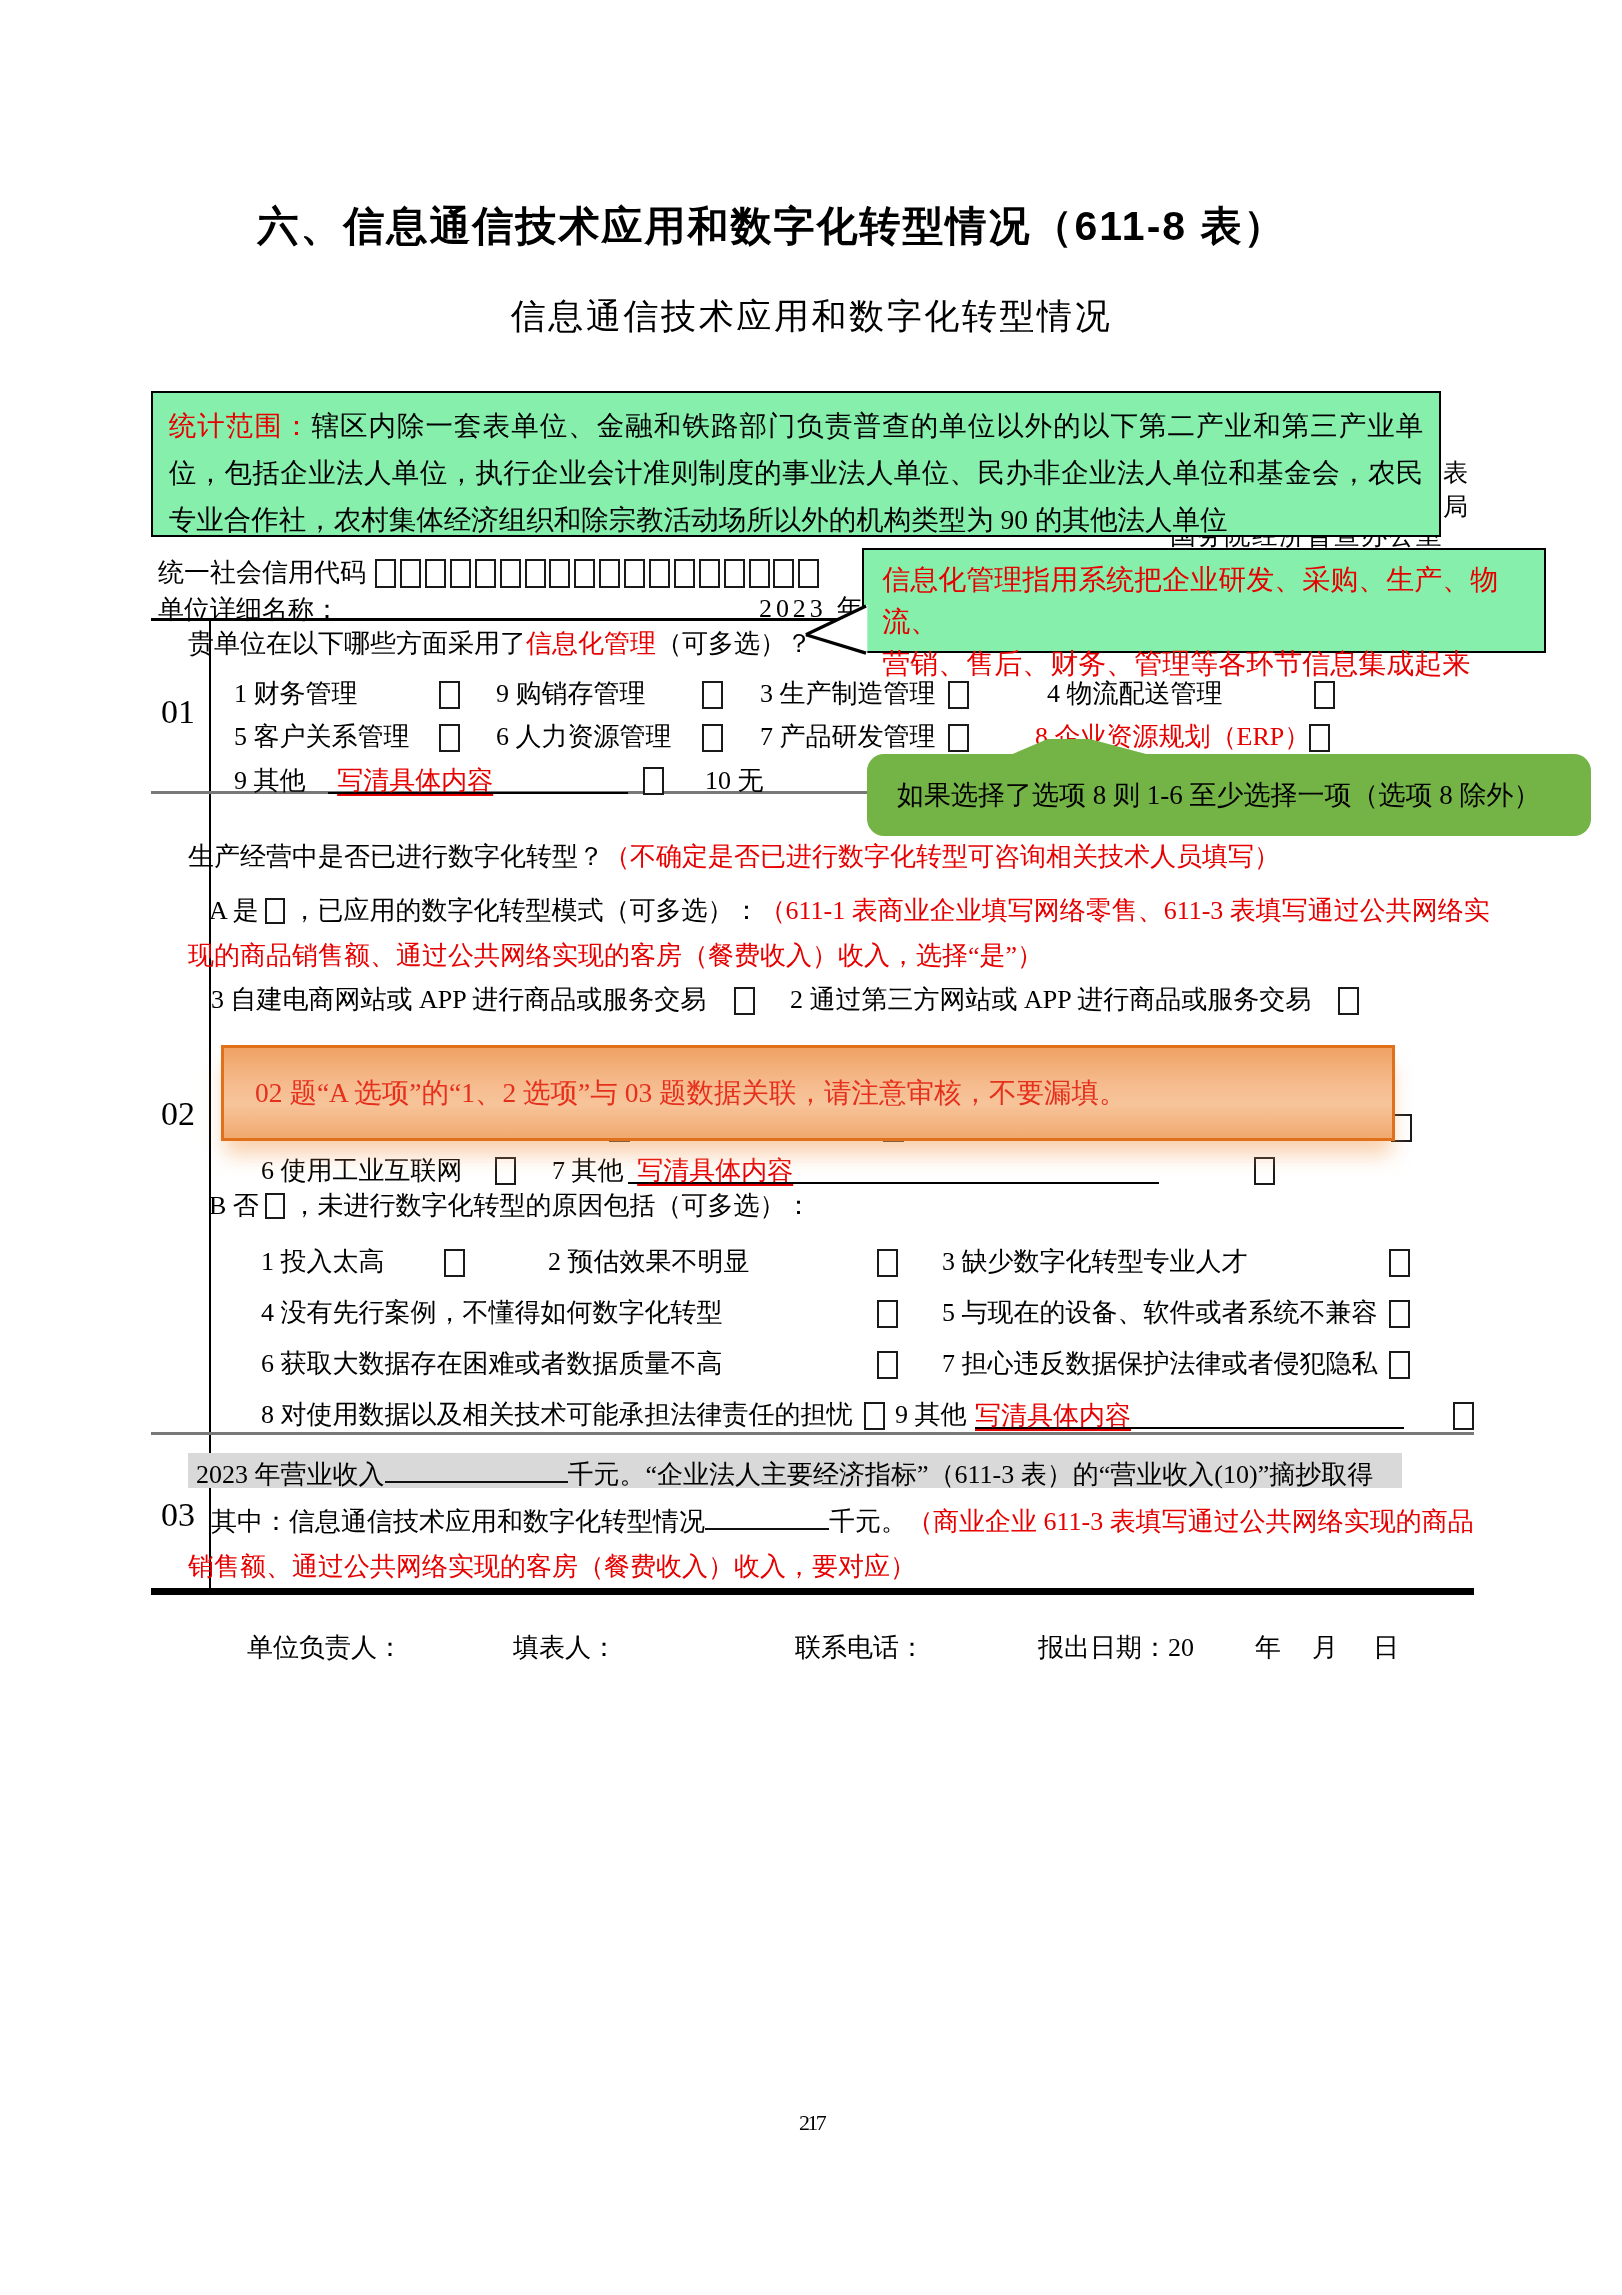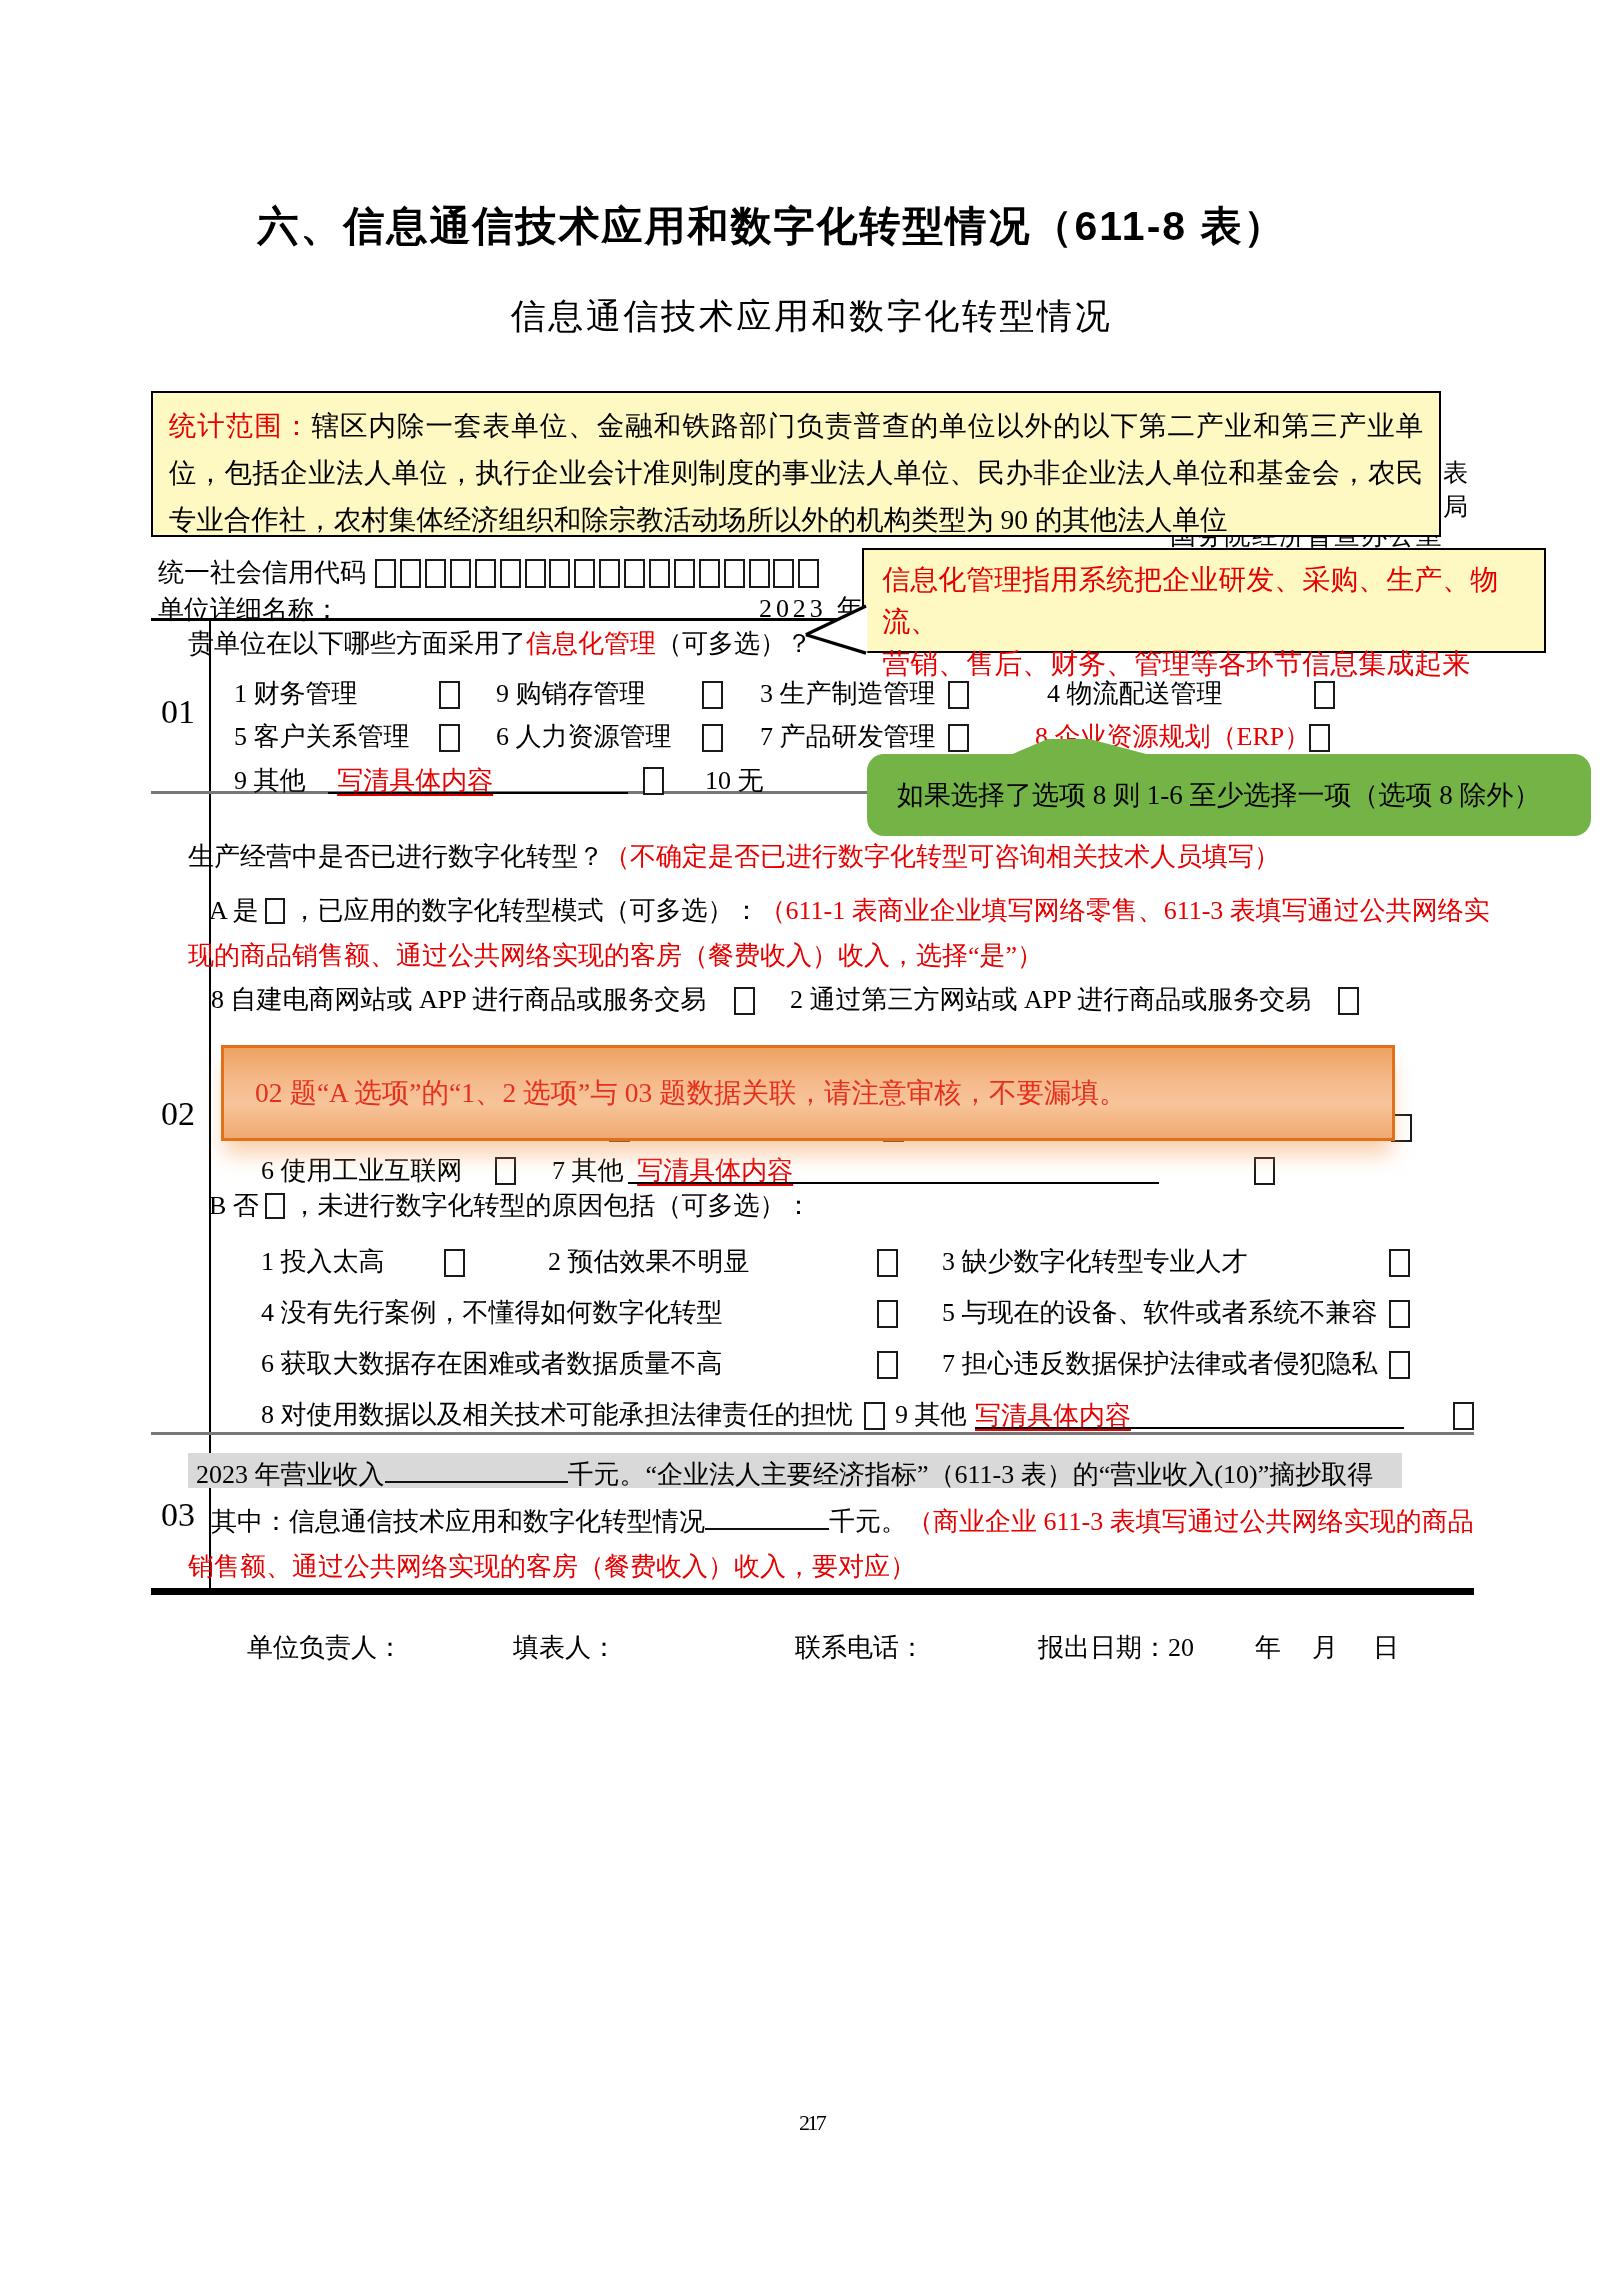--- a/index.html
+++ b/index.html
@@ -5,21 +5,21 @@
   html,body{margin:0;padding:0;background:#ffffff;}
   .page{position:relative;width:1623px;height:2295px;background:#fff;overflow:hidden;
         font-family:"Liberation Serif","DejaVu Serif",serif;font-size:26px;color:#000;}
   .abs{position:absolute;white-space:nowrap;line-height:1.18;}
   .red{color:#e60000;}
   .warn-red{color:#e5301d;}
   .center{text-align:center;}
   .title-main{font-family:"Liberation Sans","DejaVu Sans",sans-serif;font-weight:bold;font-size:41px;letter-spacing:2px;}
   .title-sub{font-size:35px;letter-spacing:2.6px;}
   .frag{color:#000;}
-  .box{position:absolute;background:#fef9c3;border:2.6px solid #000;box-sizing:border-box;}
+  .box{position:absolute;background:#86efac;border:2.6px solid #000;box-sizing:border-box;}
   .scope-box{padding:9.2px 15.7px;font-size:27.5px;line-height:47px;white-space:normal;text-align:justify;}
   .callout-box{padding:9.2px 18.3px;font-size:28px;line-height:42px;}
   .green-box{position:absolute;background:#74b446;border-radius:17px;box-sizing:border-box;
              display:flex;align-items:center;padding-left:30px;font-size:27px;}
   .orange-box{position:absolute;box-sizing:border-box;border:3.3px solid #e0701a;
               background:linear-gradient(180deg,#efa263 0%,#f5ba8c 38%,#f7c49a 62%,#f0a96f 100%);
               box-shadow:0 17px 19.6px -2.6px rgba(244,170,105,0.55);
               display:flex;align-items:center;}
   .cb{position:absolute;width:21px;height:27.5px;border:2px solid #1a1a1a;background:#fff;box-sizing:border-box;}
   .cbi{display:inline-block;width:19.6px;height:26px;border:2px solid #1a1a1a;background:#fff;
@@ -88,21 +88,21 @@
   <div class="cb" style="left:643px;top:767px;"></div>
   <div class="abs" style="left:705px;top:766px;">10 无</div>
   <div class="cb" style="left:968px;top:767px;"></div>
 
   <div class="abs qnum" style="left:161px;top:1094px;">02</div>
   <div class="abs" style="left:188px;top:842px;"><span>生产经营中是否已进行数字化转型？</span><span class="red">（不确定是否已进行数字化转型可咨询相关技术人员填写）</span></div>
 
   <div class="abs" style="left:209px;top:896px;"><span>A 是</span><span class="cbi"></span><span>，已应用的数字化转型模式（可多选）：</span><span class="red">（611-1 表商业企业填写网络零售、611-3 表填写通过公共网络实</span></div>
   <div class="abs red" style="left:188px;top:941px;">现的商品销售额、通过公共网络实现的客房（餐费收入）收入，选择“是”）</div>
 
-  <div class="abs" style="left:211px;top:985px;">8 自建电商网站或 APP 进行商品或服务交易</div>
+  <div class="abs" style="left:211px;top:985px;">3 自建电商网站或 APP 进行商品或服务交易</div>
   <div class="cb" style="left:734px;top:987px;"></div>
   <div class="abs" style="left:790px;top:985px;">2 通过第三方网站或 APP 进行商品或服务交易</div>
   <div class="cb" style="left:1338px;top:987px;"></div>
 
   <div class="abs" style="left:270px;top:1112px;">3 使用云计算服务</div>
   <div class="cb" style="left:609px;top:1114px;"></div>
   <div class="abs" style="left:665px;top:1112px;">4 使用物联网技术</div>
   <div class="cb" style="left:883px;top:1114px;"></div>
   <div class="abs" style="left:1029px;top:1112px;">5 使用人工智能技术</div>
   <div class="cb" style="left:1391px;top:1114px;"></div>

